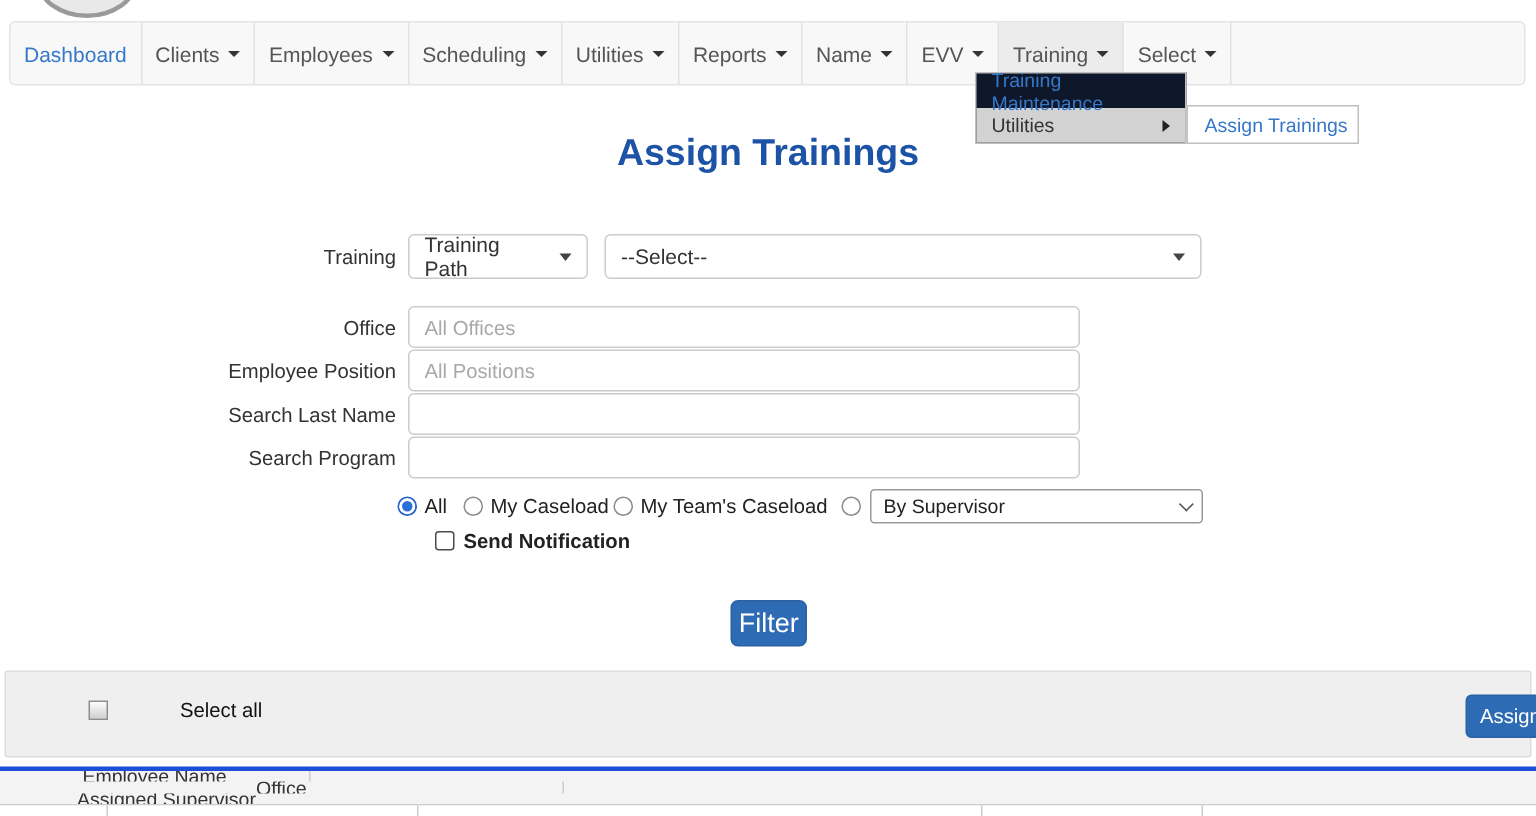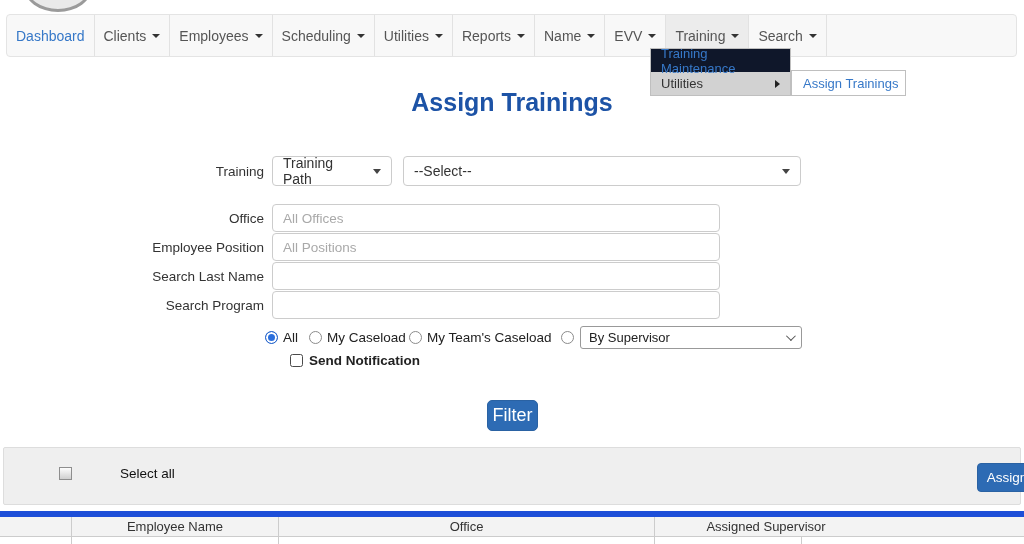--- a/index.html
+++ b/index.html
@@ -157,21 +157,21 @@
     background:linear-gradient(#fdfdfd,#cfcfcf);
     cursor:pointer; flex:0 0 auto;
   }
   .select-all-label { font-size:13.5px; color:#111; cursor:pointer;margin-left:42px; }
 
   
   .grid { position:absolute; left:0; top:511px; width:1024px; }
   .grid-header {
     display:flex; height:26px;
     background:#f3f3f3;
-    border-top:6px solid #1d4ed8; border-bottom:1px solid #ccc;
+    border-top:3px solid #1d4ed8; border-bottom:1px solid #ccc;flex-direction:column;
   }
   .grid-row { display:flex; height:7px; background:#fff; }
   .cell {
     display:flex; align-items:center; justify-content:center;
     font-size:13px; color:#333;
     border-right:1px solid #ccc;
     overflow:hidden; white-space:nowrap;
   }
   .c0 { width:72px; } .c1 { width:207px; } .c2 { width:376px; }
   .c3 { width:147px; } .c4 { width:222px; border-right:none; }
@@ -211,21 +211,21 @@
   </div>
   <div class="nav-item">
     <span>EVV</span>
     <span class="caret-down"></span>
   </div>
   <div class="nav-item active">
     <span>Training</span>
     <span class="caret-down"></span>
   </div>
   <div class="nav-item">
-    <span>Search</span>
+    <span>Select</span>
     <span class="caret-down"></span>
   </div>
 </div>
 
 <div class="dropdown">
   <div class="dd-item link">
     <span>Training Maintenance</span>
   </div>
   <div class="dd-item hover">
     <span>Utilities</span>

